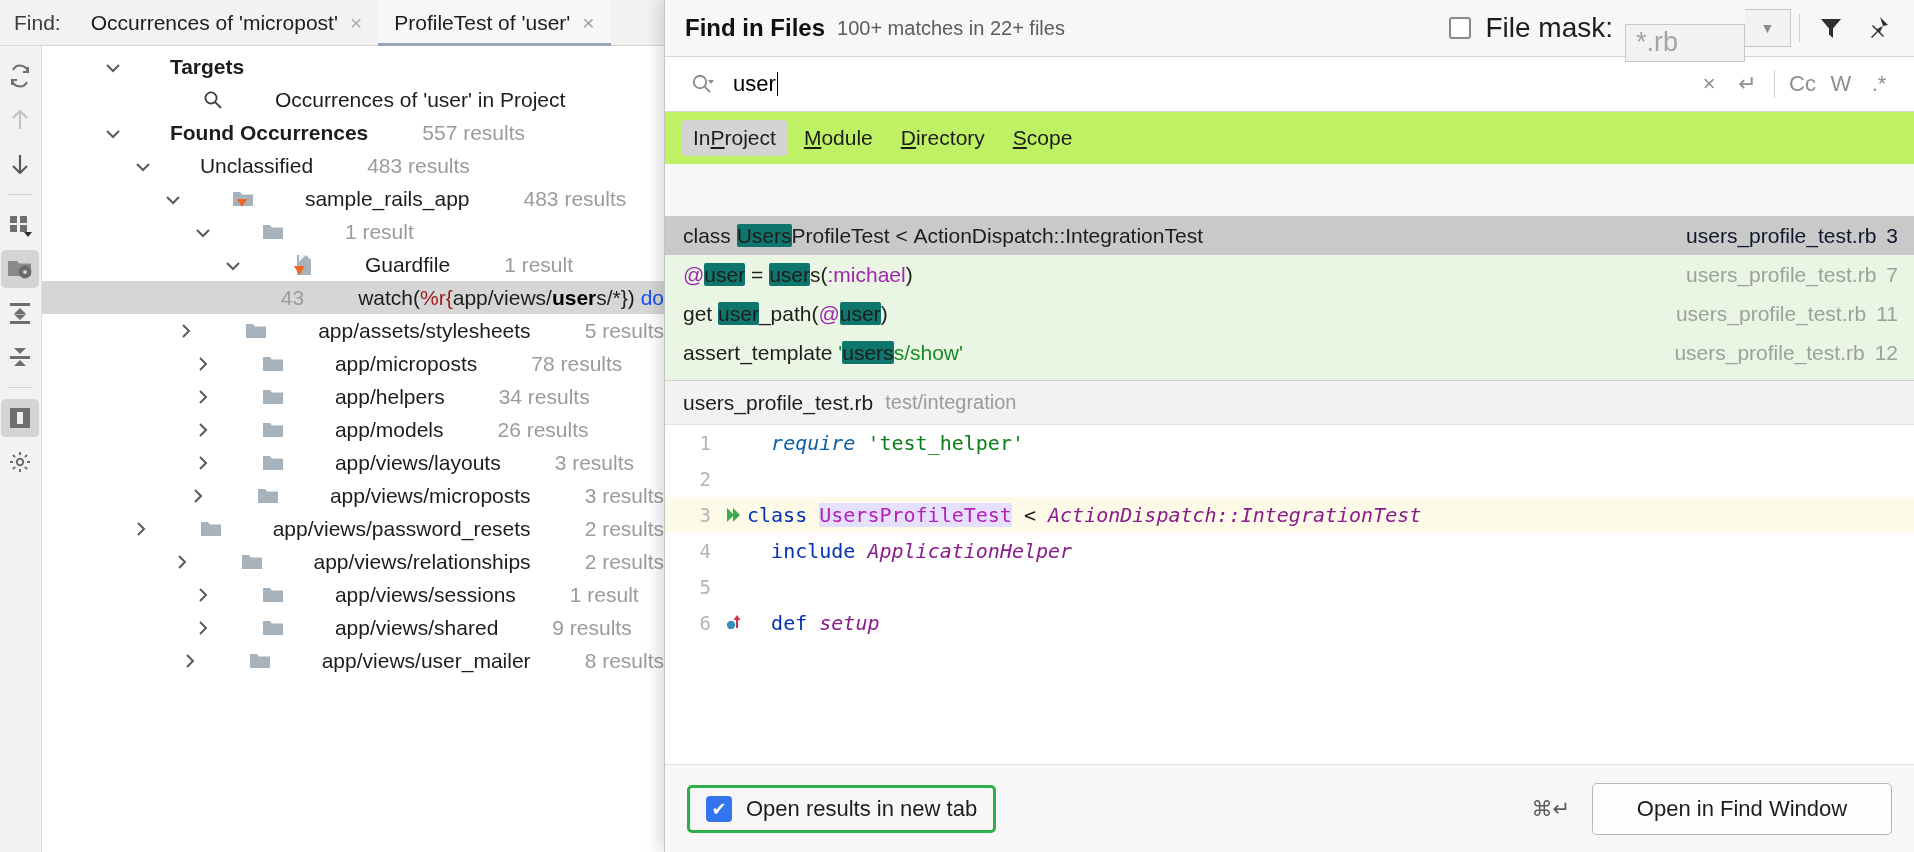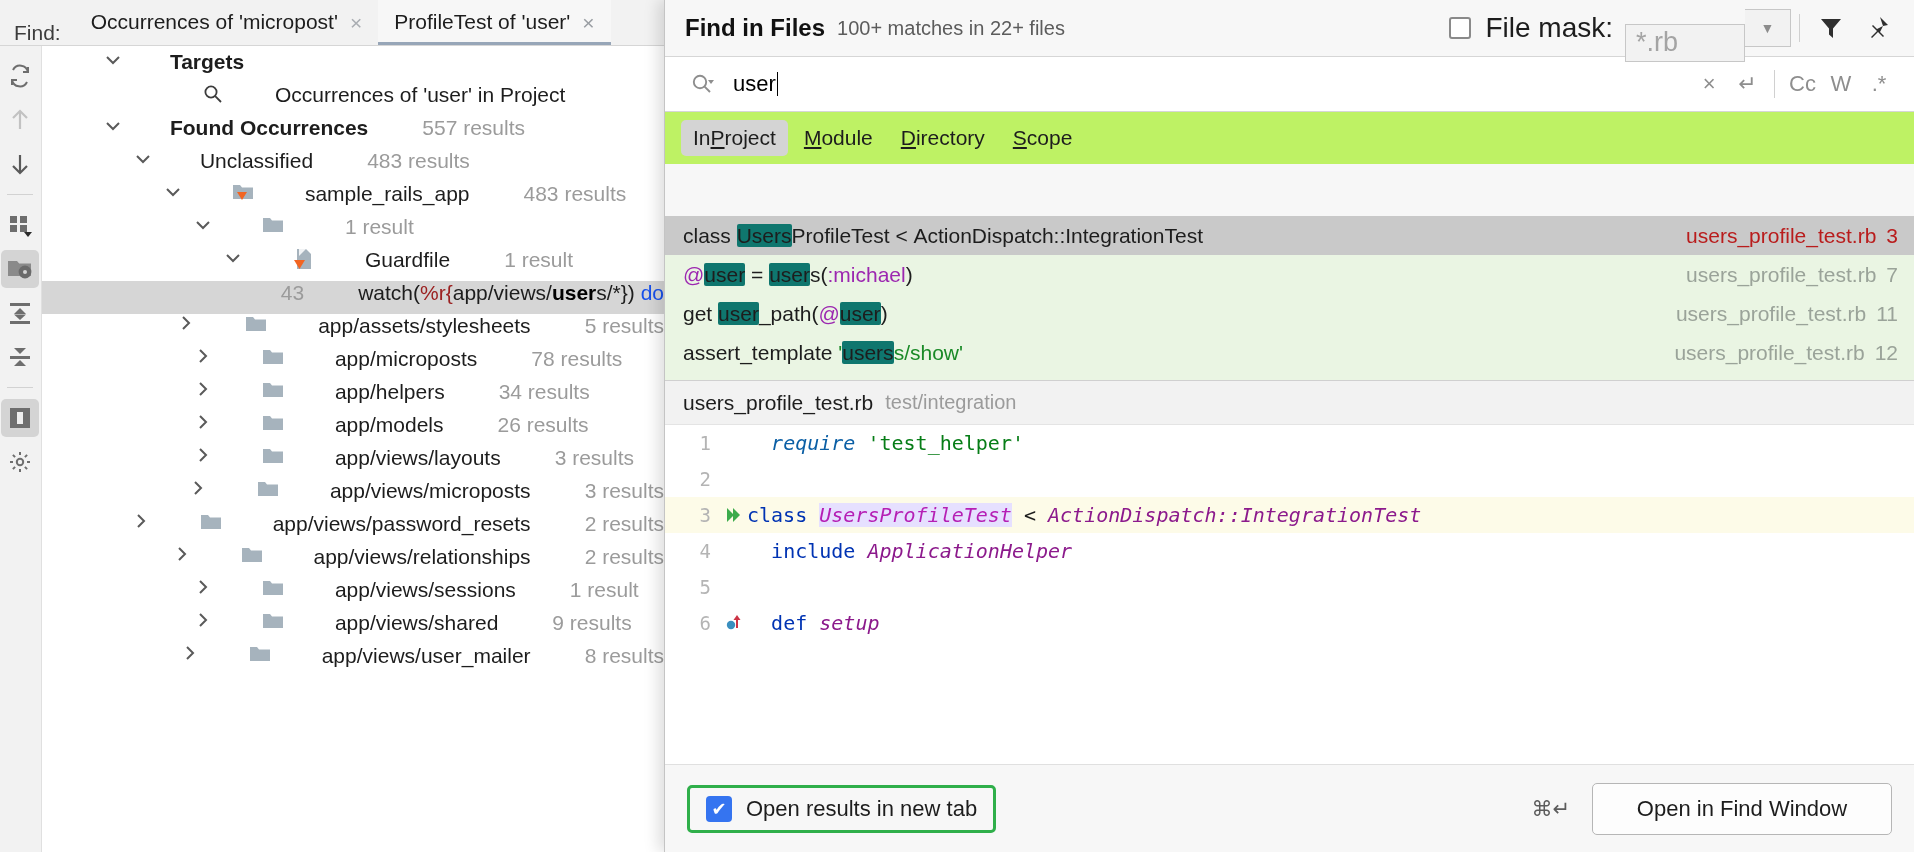--- a/index.html
+++ b/index.html
@@ -4,40 +4,40 @@
 <style>
   html,body{margin:0;padding:0;background:#fff;}
   body{width:1914px;height:852px;overflow:hidden;
        font-family:"Liberation Sans","DejaVu Sans",sans-serif;
        font-size:21px;color:#1d1d1d;-webkit-font-smoothing:antialiased;}
   .app{position:relative;width:1914px;height:852px;display:block;}
 
   
   .left{position:absolute;left:0;top:0;width:664px;height:852px;background:#ffffff;}
   .tabbar{position:relative;height:46px;background:#f2f2f2;border-bottom:1px solid #d6d6d6;
-          display:flex;align-items:flex-end;box-sizing:border-box;}
+          display:flex;align-items:center;box-sizing:border-box;}
   .findlabel{padding:0 14px 0 14px;color:#3c3c3c;font-size:21px;}
   .tab{position:relative;height:46px;display:flex;align-items:center;gap:12px;padding:0 16px;
        box-sizing:border-box;color:#1d1d1d;font-size:21px;white-space:nowrap;cursor:default;}
   .tab.active{background:#f7f7f7;}
   .tab.active:after{content:"";position:absolute;left:0;right:0;bottom:0;height:3px;background:#97a6b8;}
   .tabclose{color:#a9adb2;font-size:21px;line-height:1;}
   .tab.active .tabclose{color:#9a9ea3;}
 
   .leftbody{position:absolute;left:0;top:46px;right:0;bottom:0;display:flex;}
   .ltoolbar{width:46px;background:#f2f2f2;border-right:1px solid #e0e0e0;
             display:flex;flex-direction:column;align-items:center;padding-top:8px;box-sizing:border-box;}
   .tb{width:38px;height:38px;display:flex;align-items:center;justify-content:center;margin:3px 0;
       border-radius:5px;position:relative;}
   .tb.sel{background:#d4d4d4;}
   .tbsep{width:26px;height:1px;background:#d2d2d2;margin:8px 0;}
   .tbspace{flex:1 1 auto;}
 
   .tree{flex:1 1 auto;position:relative;overflow:hidden;background:#fff;padding-top:4px;}
-  .row{height:33px;display:flex;align-items:flex-start;white-space:nowrap;font-size:21px;cursor:default;gap:44px;}
+  .row{height:33px;display:flex;align-items:center;white-space:nowrap;font-size:21px;cursor:default;gap:44px;}
   .row.sel{background:#d6d6d6;}
   .chev{width:26px;min-width:26px;display:flex;align-items:center;justify-content:center;color:#5a5a5a;font-size:15px;}
   .chev svg{display:block;}
   .ico{width:26px;min-width:26px;display:flex;align-items:center;justify-content:center;margin-right:5px;}
   .lbl{color:#1d1d1d;}
   .lbl.bold{font-weight:bold;}
   .cnt{color:#9b9b9b;margin-left:10px;}
   .ln{color:#9b9b9b;margin-right:10px;}
   .hit{font-weight:bold;color:#000;}
   .rx{color:#9b2121;}
@@ -73,40 +73,40 @@
   .scope.active{background:#d4d4d4;}
   .mn{text-decoration:underline;}
 
   .results{position:absolute;left:0;right:0;top:216px;height:164px;overflow:hidden;background:#fff;}
   .res{height:39px;display:flex;align-items:center;padding:0 16px 0 18px;box-sizing:border-box;
        font-size:21px;white-space:nowrap;}
   .res.current{background:#c9c9c9;}
   .res.inscope{background:#eaf5e3;}
   .rtext{flex:1 1 auto;overflow:hidden;text-overflow:ellipsis;}
   .rfile{color:#9aa399;margin-left:16px;}
-  .res.current .rfile{color:#b91c1c;text-align:right;}
+  .res.current .rfile{color:#0f172a;text-align:right;}
   .rline{margin-left:10px;}
   .hl{background:#0f766e;border-radius:2px;}
   .pur{color:#9c27b0;}
   .grn{color:#1a8a27;}
 
   .preview{position:absolute;left:0;right:0;top:380px;bottom:88px;background:#fff;border-top:1px solid #d0d0d0;overflow:hidden;}
   .pvhdr{height:44px;display:flex;align-items:center;padding:0 18px;box-sizing:border-box;background:#f2f2f2;
          font-size:21px;border-bottom:1px solid #e4e4e4;}
   .pvpath{color:#9b9b9b;margin-left:12px;font-size:20px;}
   .code{font-family:"DejaVu Sans Mono","Liberation Mono",monospace;font-size:20px;}
   .cline{height:36px;display:flex;align-items:center;}
   .cline.hlrow{background:#fdfbe8;}
   .gut{width:56px;min-width:56px;text-align:right;padding-right:10px;color:#b4b4b4;
        font-family:"DejaVu Sans Mono","Liberation Mono",monospace;font-size:19px;box-sizing:border-box;}
   .gicon{width:26px;min-width:26px;display:flex;align-items:center;justify-content:center;}
   .ctxt{white-space:pre;}
   .ckw{color:#0033b3;}
   .cstr{color:#077d17;}
-  .ccls{color:#b51fb5;font-style:italic;margin-top:42px;}
+  .ccls{color:#b51fb5;margin-top:42px;}
   .cid{color:#8c1a8c;font-style:italic;}
   .cblue{color:#0b5fa5;font-style:italic;}
   .selword{background:#e6e0ff;}
 
   .botbar{position:absolute;left:0;right:0;bottom:0;height:88px;background:#f7f7f7;
           display:flex;align-items:center;padding:0 22px;box-sizing:border-box;border-top:1px solid #e0e0e0;}
   .optbox{display:flex;align-items:center;gap:14px;border:3px solid #2faf4a;border-radius:5px;
           padding:8px 16px;box-sizing:border-box;}
   .chk{width:26px;height:26px;background:#3574f0;border-radius:4px;display:flex;align-items:center;
        justify-content:center;color:#fff;font-size:18px;line-height:1;}

